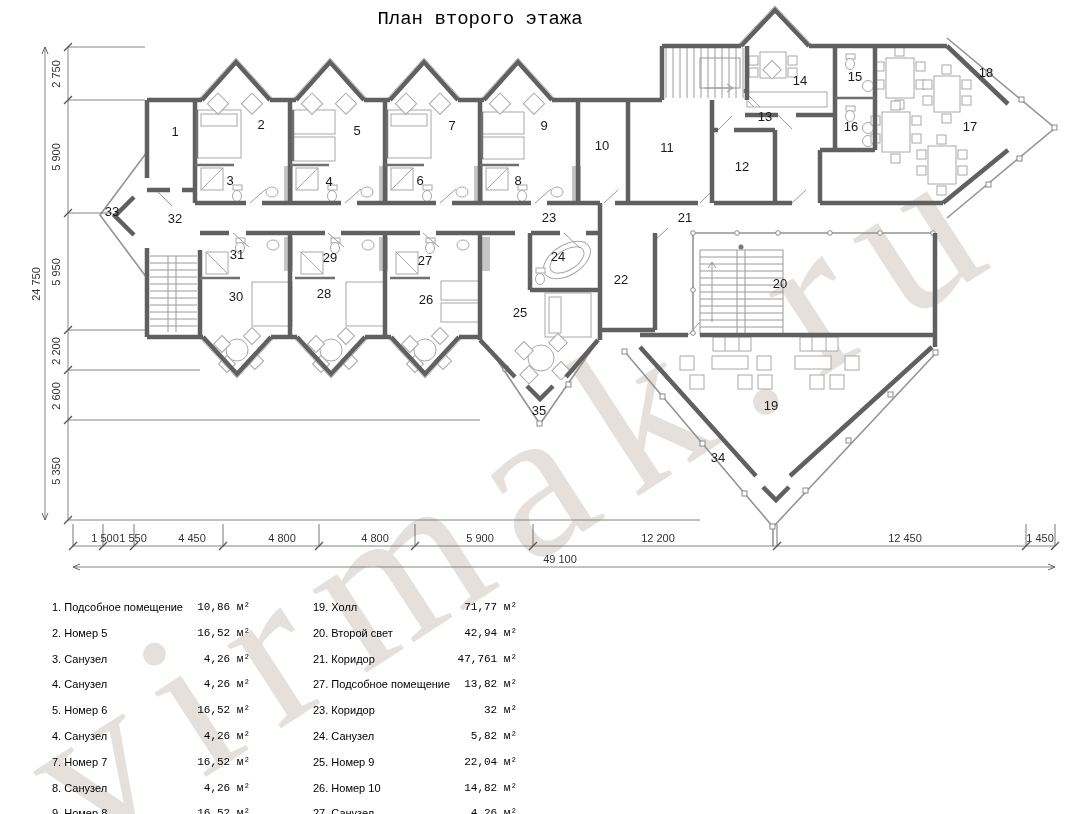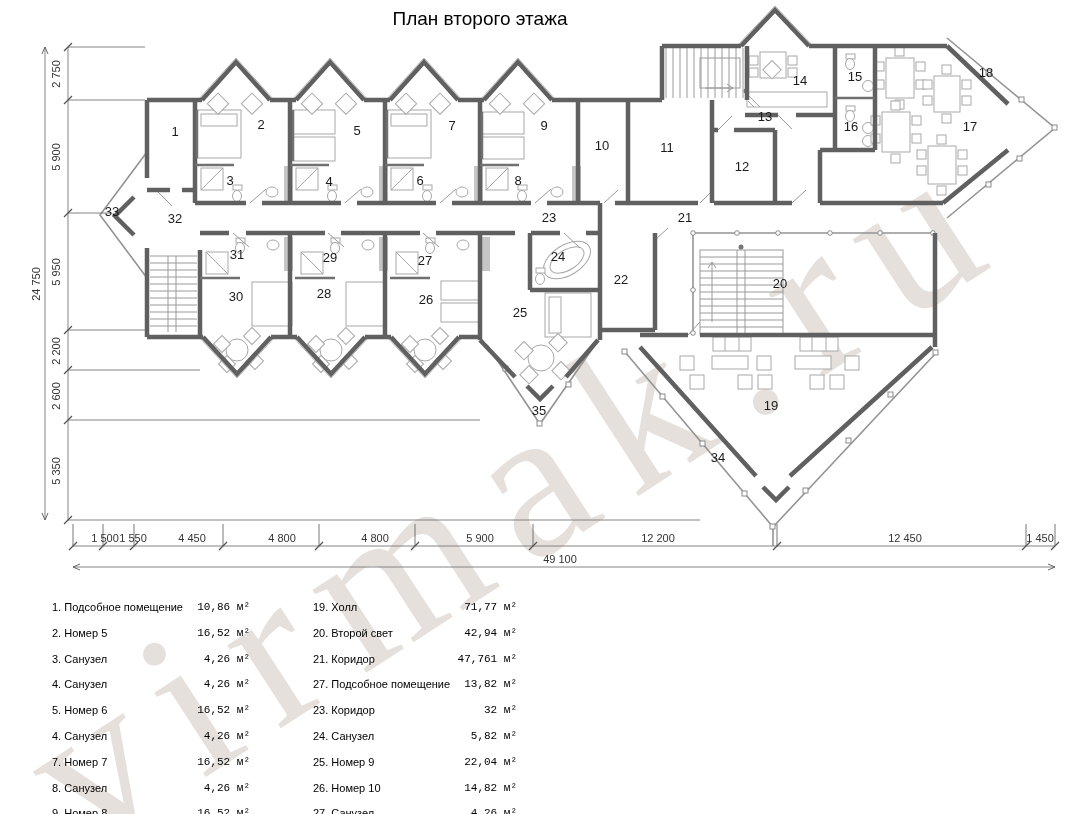--- a/index.html
+++ b/index.html
@@ -3,21 +3,21 @@
 <meta charset="utf-8">
 <style>
   html,body{margin:0;padding:0;background:#fff;}
   body{width:1082px;height:814px;position:relative;overflow:hidden;
        font-family:"Liberation Sans",sans-serif;color:#111;}
   .watermark{position:absolute;left:-20px;top:690px;width:1700px;z-index:0;
        font-family:"Liberation Serif",serif;font-size:215px;letter-spacing:30px;
        color:rgba(208,199,189,0.55);transform:rotate(-33deg);transform-origin:0 0;
        white-space:nowrap;pointer-events:none;}
   .title{position:absolute;left:300px;top:8px;width:360px;text-align:center;z-index:2;
-       font-family:Liberation Sans, sans-serif;font-size:19px;color:#000;}
+       font-family:Liberation Mono, monospace;font-size:19px;color:#000;}
   svg.plan{position:absolute;left:0;top:0;z-index:1;}
   .room-num{font-family:"Liberation Sans",sans-serif;font-size:13px;fill:#1a1a1a;}
   .dim-txt{font-family:"Liberation Sans",sans-serif;font-size:11px;fill:#333;}
   .legend{position:absolute;top:588px;z-index:2;font-size:11px;line-height:11.8px;color:#000;}
   .legend-left{left:52px;width:198px;}
   .legend-right{left:313px;width:204px;}
   .lrow{display:flex;white-space:nowrap;margin-top:14px;}
   .lrow .ar{margin-left:auto;padding-left:6px;font-family:Liberation Mono, monospace;}
   .total-row{border-top:1px solid #444;text-align:right;padding-top:0;margin-top:1px;}
 </style>

